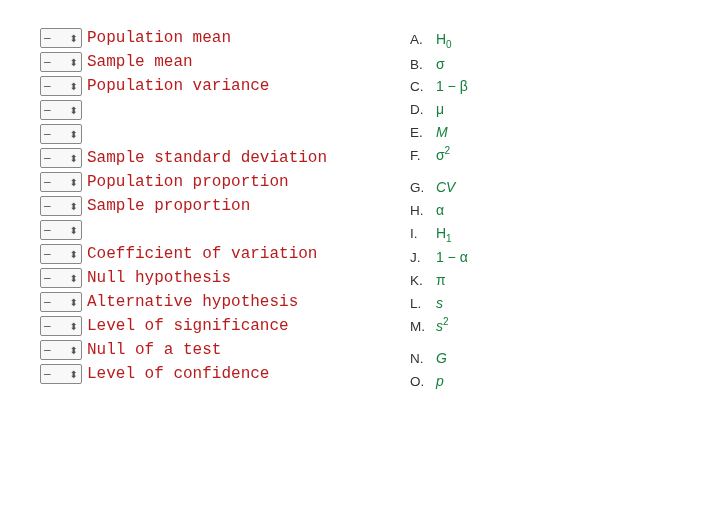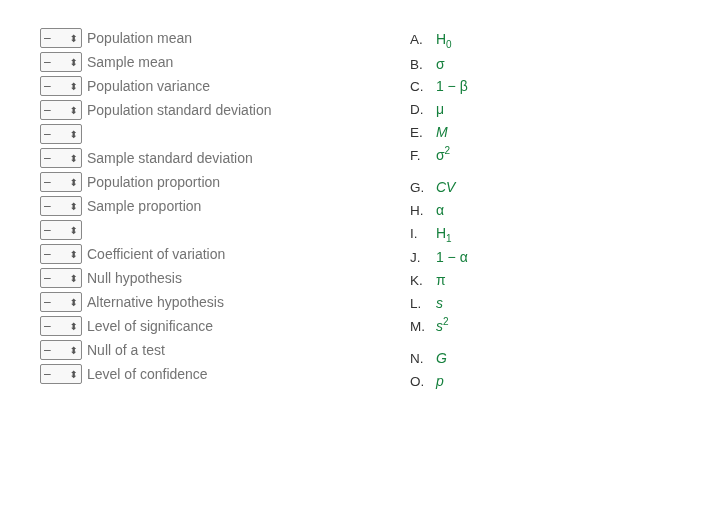--- a/index.html
+++ b/index.html
@@ -58,23 +58,24 @@
     .dropdown-box .dash {
       font-size: 12px;
       color: #555;
       margin-right: 2px;
     }
     .dropdown-box .arrows {
       font-size: 10px;
       color: #555;
     }
     .term-label {
-      font-size: 14px;
-      color: #737373;
+      font-size: 16px;
+      color: #b91c1c;
       margin-left: 3px;
+      font-family: Liberation Mono, monospace;
     }
     .symbols-column {
       display: flex;
       flex-direction: column;
       gap: 0px;
       margin-left: 60px;
       margin-top: 0px;
     }
     .symbol-row {
       display: flex;
@@ -132,21 +133,20 @@
             <span class="dash">–</span>
             <span class="arrows">⬍</span>
           </div>
           <span class="term-label">Population variance</span>
         </div>
         <div class="term-row">
           <div class="dropdown-box">
             <span class="dash">–</span>
             <span class="arrows">⬍</span>
           </div>
-          <span class="term-label">Population standard deviation</span>
         </div>
         <div class="term-row">
           <div class="dropdown-box">
             <span class="dash">–</span>
             <span class="arrows">⬍</span>
           </div>
         </div>
         <div class="term-row">
           <div class="dropdown-box">
             <span class="dash">–</span>

